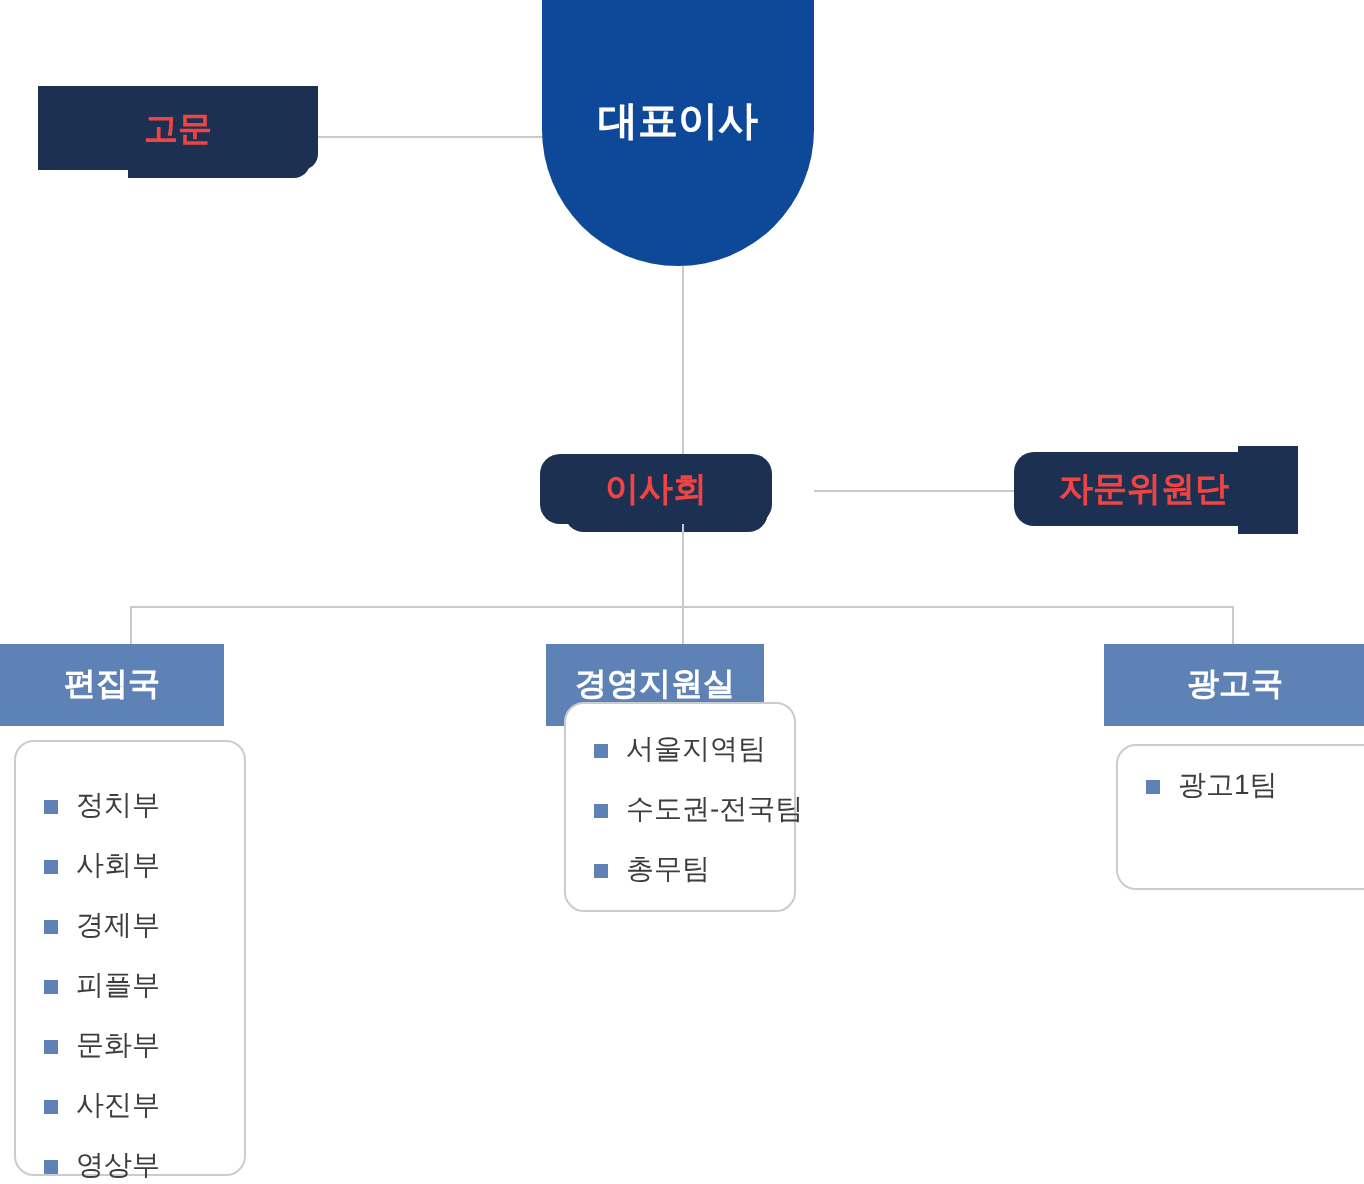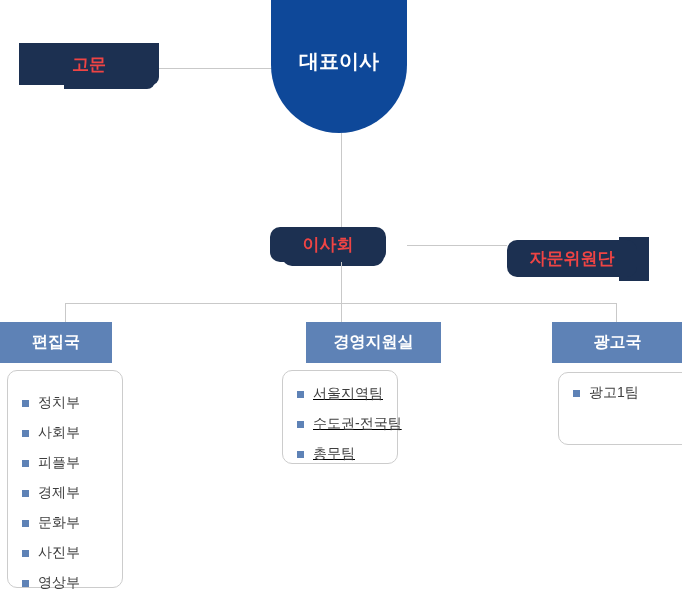--- a/index.html
+++ b/index.html
@@ -59,54 +59,54 @@
     content: ""; position: absolute; z-index: -1;
     left: 45px; right: 4px; top: 6px; bottom: -4px;
     background: #1c3051; border-radius: 0 0 8px 0;
   }
   .board { left: 270px; top: 227px; width: 116px; height: 35px; border-radius: 10px; }
   .board::after {
     content: ""; position: absolute; z-index: -1;
     left: 12px; right: 2px; top: 6px; bottom: -4px;
     background: #1c3051; border-radius: 10px;
   }
-  .committee { left: 507px; top: 240px; width: 130px; height: 37px; border-radius: 10px; }
+  .committee { left: 507px; top: 226px; width: 130px; height: 37px; border-radius: 10px; }
   .committee::after {
     content: ""; position: absolute; z-index: -1;
     right: -12px; top: -3px; bottom: -4px; width: 30px;
     background: #1c3051;
   }
 
   
   .dept-header {
     position: absolute;
     top: 322px;
     height: 41px;
     background: #5e82b6;
     color: #ffffff;
     font-size: 16px;
     font-weight: 700;
     display: flex;
     align-items: center;
     justify-content: center;
   }
   .dh1 { left: 0;    width: 112px; }
-  .dh2 { left: 273px; width: 135px; margin-left: 33px; }
+  .dh2 { left: 273px; width: 109px; }
   .dh3 { left: 552px; width: 131px; }
 
   
   .list-box {
     position: absolute;
     background: #ffffff;
     border: 1px solid #cccccc;
     border-radius: 10px;
     box-sizing: border-box;
   }
   .lb1 { left: 7px;   top: 370px; width: 116px; height: 218px; padding-top: 17px; }
-  .lb2 { left: 282px; top: 370px; width: 116px; height: 94px; padding-top: 8px; text-decoration: underline; }
+  .lb2 { left: 282px; top: 351px; width: 116px; height: 105px; padding-top: 8px; }
   .lb3 { left: 558px; top: 372px; width: 141px; height: 73px;  padding-top: 5px; }
   .list-item {
     height: 30px;
     display: flex;
     align-items: center;
     padding-left: 14px;
     color: #3d3d3d;
     font-size: 14px;
     white-space: nowrap;
   }
@@ -161,28 +161,28 @@
     <div class="list-item">
       <span class="bullet"></span>
       <span>정치부</span>
     </div>
     <div class="list-item">
       <span class="bullet"></span>
       <span>사회부</span>
     </div>
     <div class="list-item">
       <span class="bullet"></span>
+      <span>경제부</span>
+    </div>
+    <div class="list-item">
+      <span class="bullet"></span>
       <span>피플부</span>
     </div>
     <div class="list-item">
       <span class="bullet"></span>
-      <span>경제부</span>
-    </div>
-    <div class="list-item">
-      <span class="bullet"></span>
       <span>문화부</span>
     </div>
     <div class="list-item">
       <span class="bullet"></span>
       <span>사진부</span>
     </div>
     <div class="list-item">
       <span class="bullet"></span>
       <span>영상부</span>
     </div>

